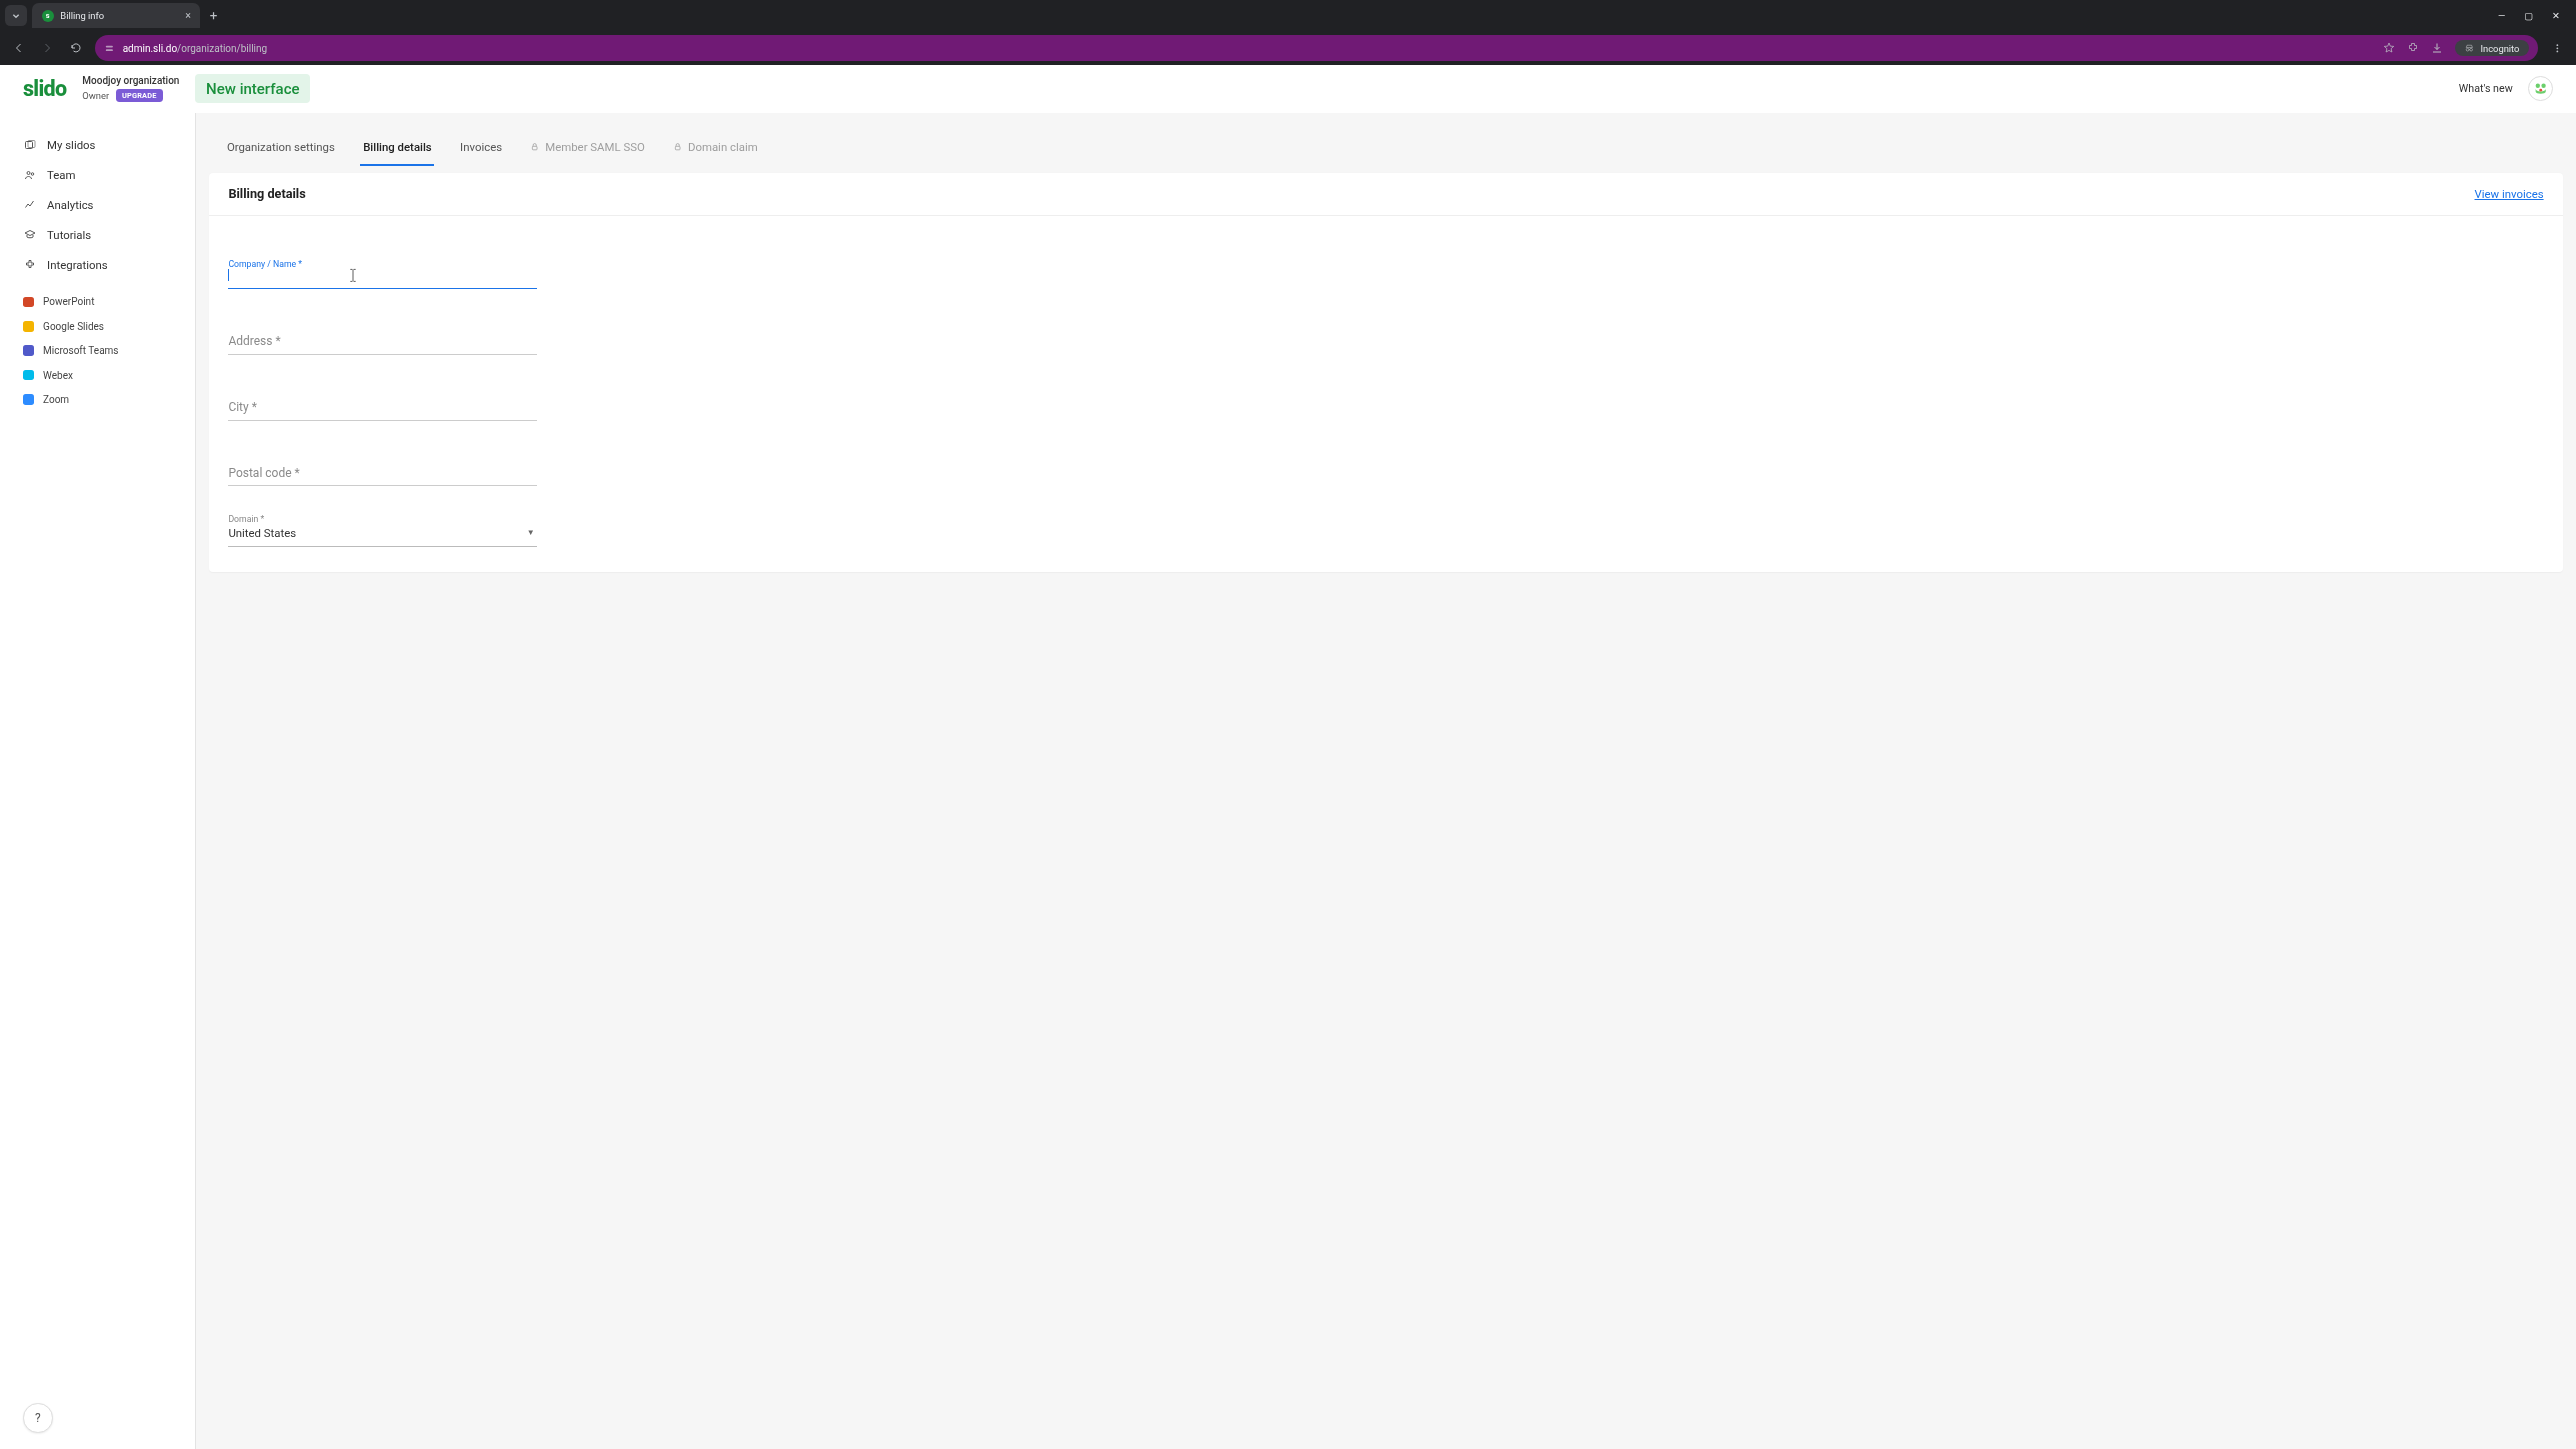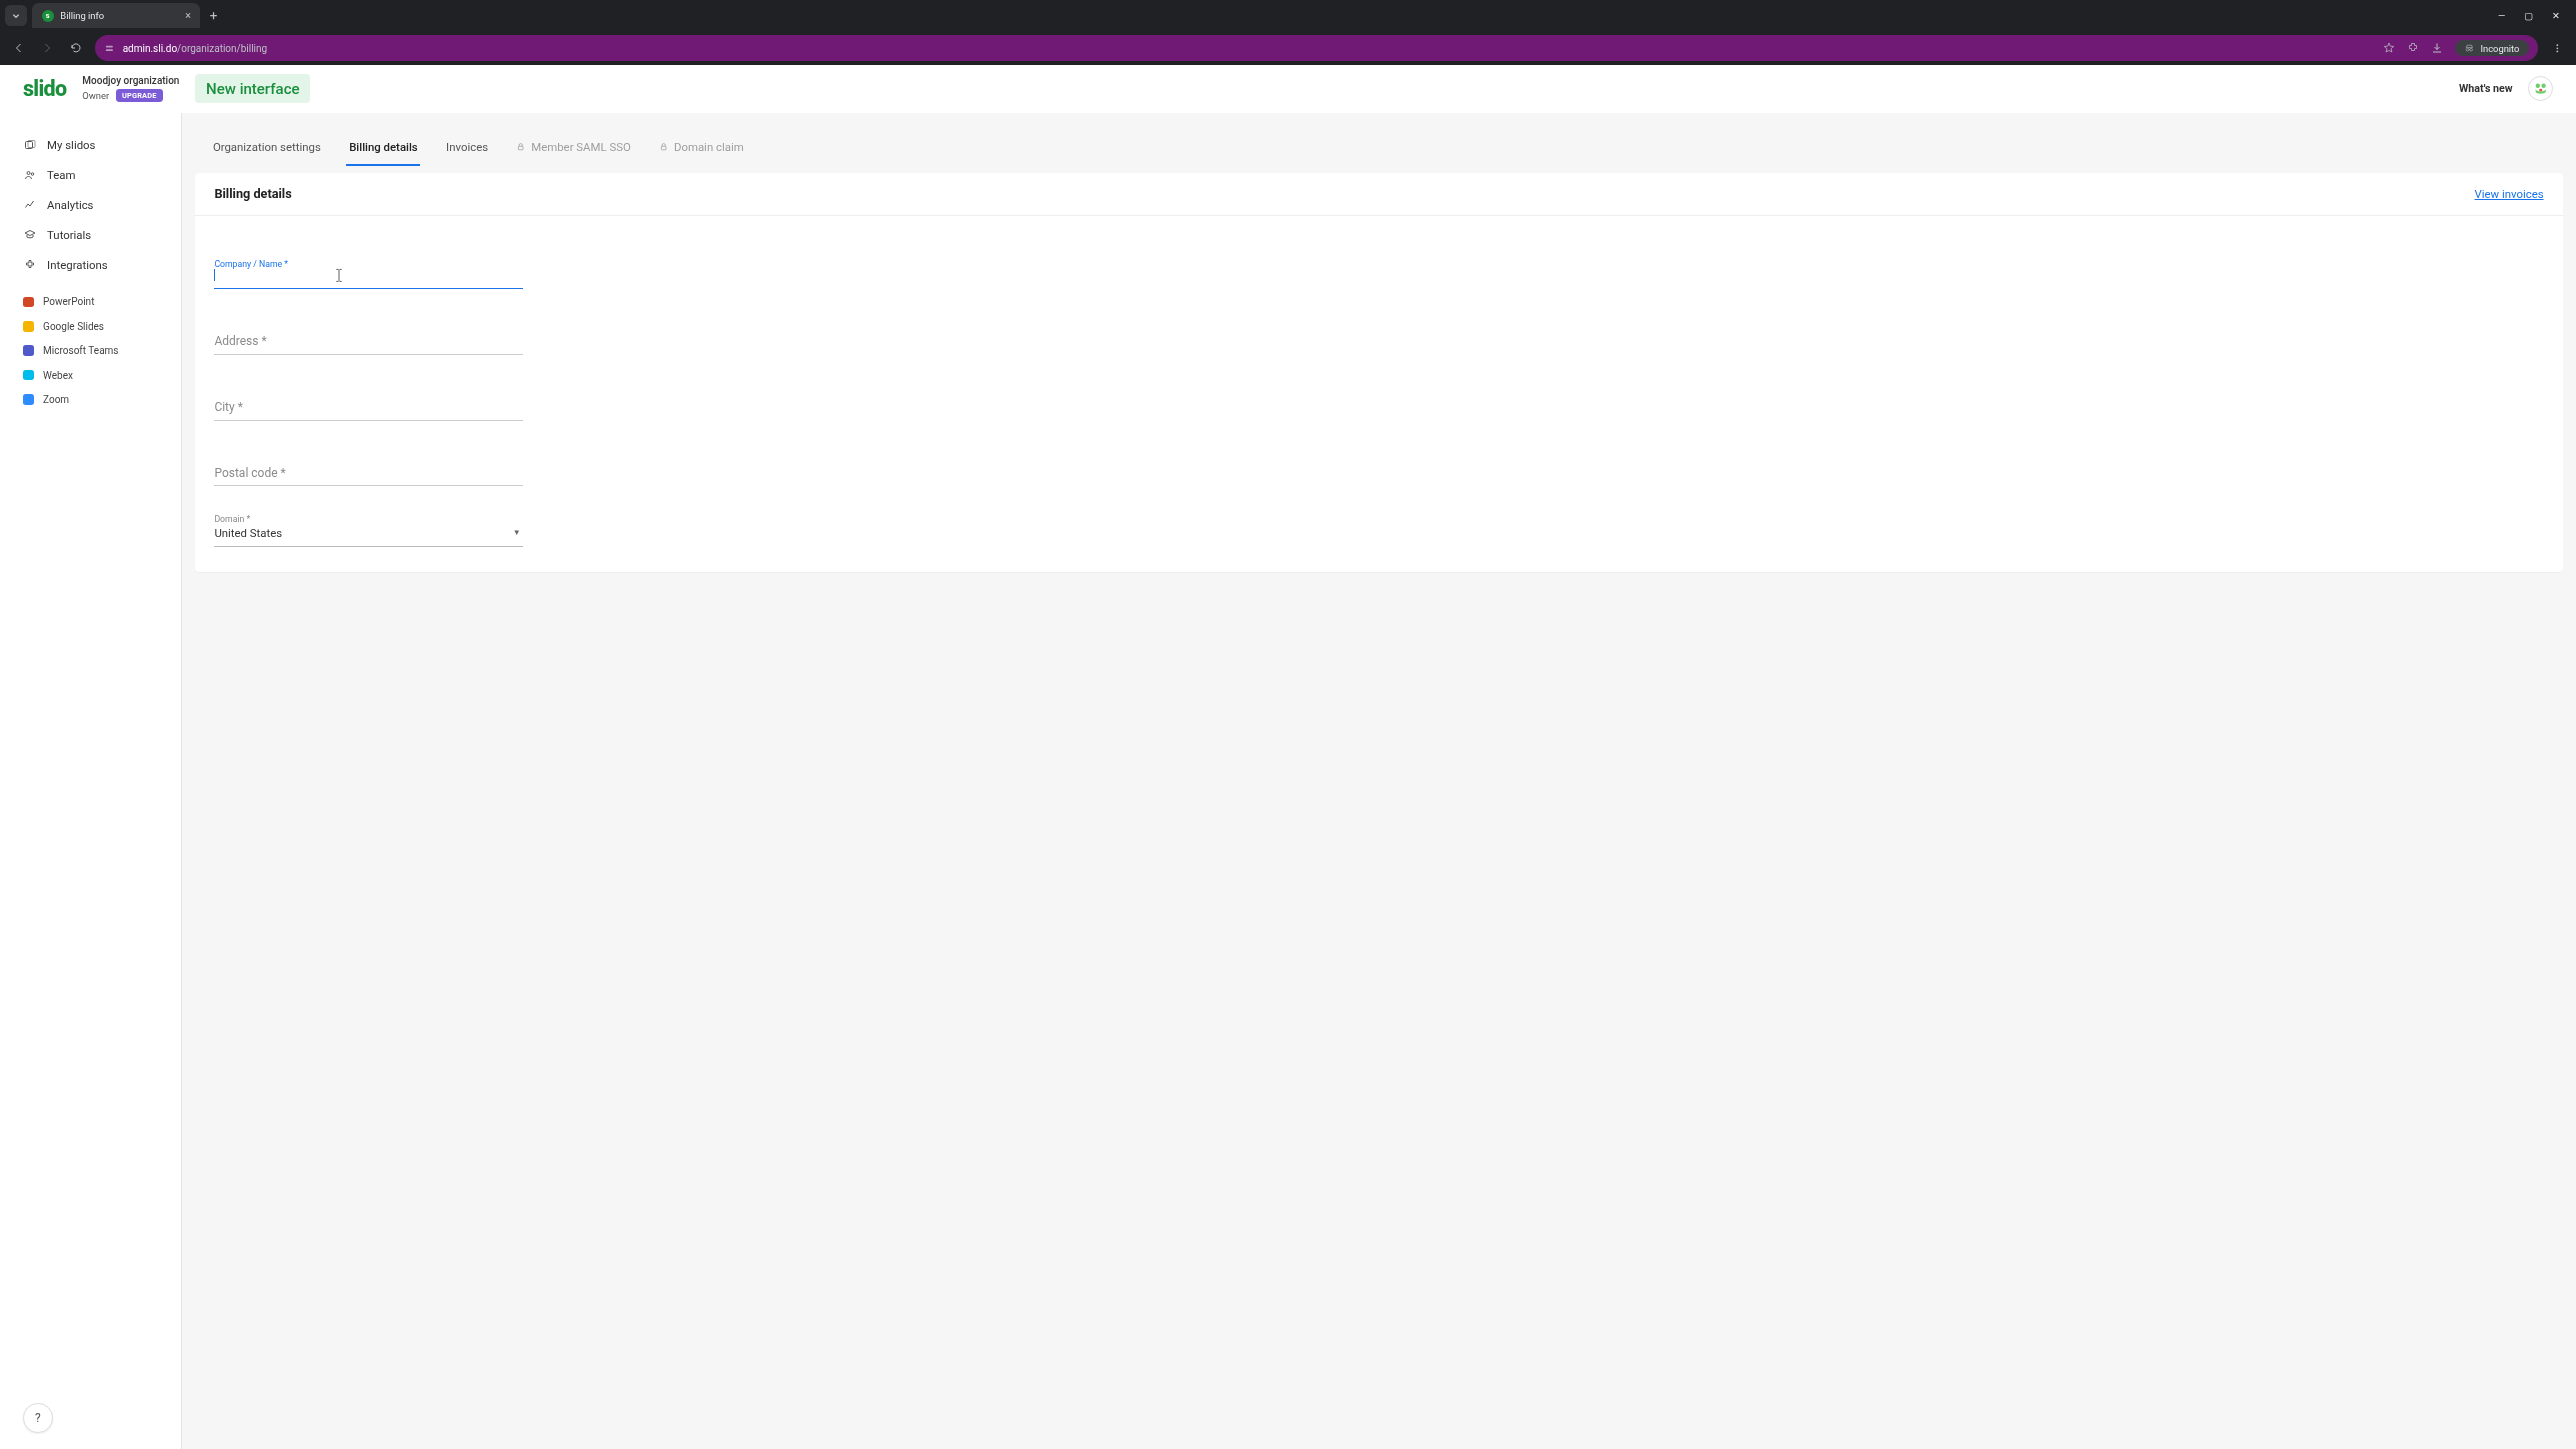--- a/index.html
+++ b/index.html
@@ -32,25 +32,25 @@
   .app { background:#fff; }
   .app-header { display:flex; align-items:center; height:48px; padding:0 23px; border-bottom:0.7px solid transparent; }
   .logo { font-size:21.5px; font-weight:800; color:#1a8f3c; letter-spacing:-0.7px; margin-right:16px; }
   .org-block { display:flex; flex-direction:column; gap:2.7px; }
   .org-name { font-size:10px; color:#333; font-weight:500; }
   .org-role-row { display:flex; align-items:center; gap:6.7px; }
   .org-role { font-size:9.4px; color:#555; }
   .upgrade-badge { background:#7b5bd6; color:#fff; font-size:7.4px; font-weight:700; padding:2px 6px; border-radius:3.4px; letter-spacing:0.2px; }
   .new-interface { margin-left:16px; background:#e3f4e9; color:#1a8f3c; font-size:15px; font-weight:500; padding:5.4px 10.7px; border-radius:4px; }
   .header-right { margin-left:auto; display:flex; align-items:center; gap:14.8px; }
-  .whats-new { font-size:10.7px; color:#333; font-weight:700; }
+  .whats-new { font-size:10.7px; color:#333; font-weight:400; }
   .avatar { width:25.5px; height:25.5px; border-radius:50%; border:1.3px solid #ddd; display:flex; align-items:center; justify-content:center; font-size:13.4px; background:#fff; }
 
   .app-body { display:flex; min-height: calc(100vh - 64px - 48px); }
-  .sidebar { width:182px; border-right:0.7px solid #e3e3e3; padding:17.4px 0; background:#fff; position:relative; }
+  .sidebar { width:196px; border-right:0.7px solid #e3e3e3; padding:17.4px 0; background:#fff; position:relative; }
   .side-item { display:flex; align-items:center; gap:10.7px; padding:8px 23px; font-size:11.4px; color:#333; cursor:pointer; }
   .side-item .icon { width:13.4px; display:flex; align-items:center; justify-content:center; color:#555; }
   .side-sep { height:9.4px; }
   .side-sub { display:flex; align-items:center; gap:9.4px; padding:6.7px 23px; font-size:10px; color:#444; }
   .side-sub .dot { width:10.7px; height:10.7px; border-radius:2.7px; display:flex; align-items:center; justify-content:center; font-size:6.7px; color:#fff; }
   .dot-pp { background:#d24726; border-radius:50%;}
   .dot-gs { background:#f4b400; border-radius:2px;}
   .dot-mt { background:#5059c9; border-radius:2px;}
   .dot-wx { background:#00bceb; border-radius:50%;}
   .dot-zm { background:#2d8cff; border-radius:50%;}

